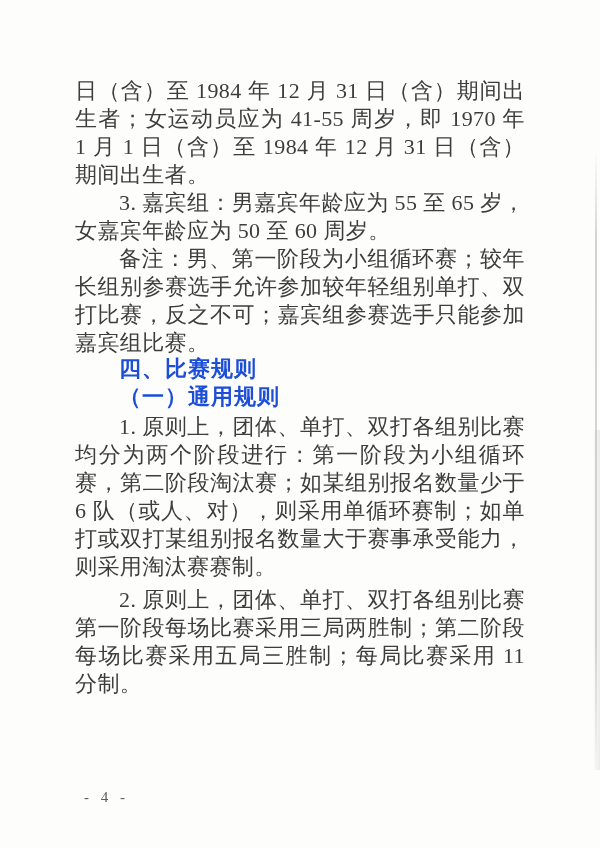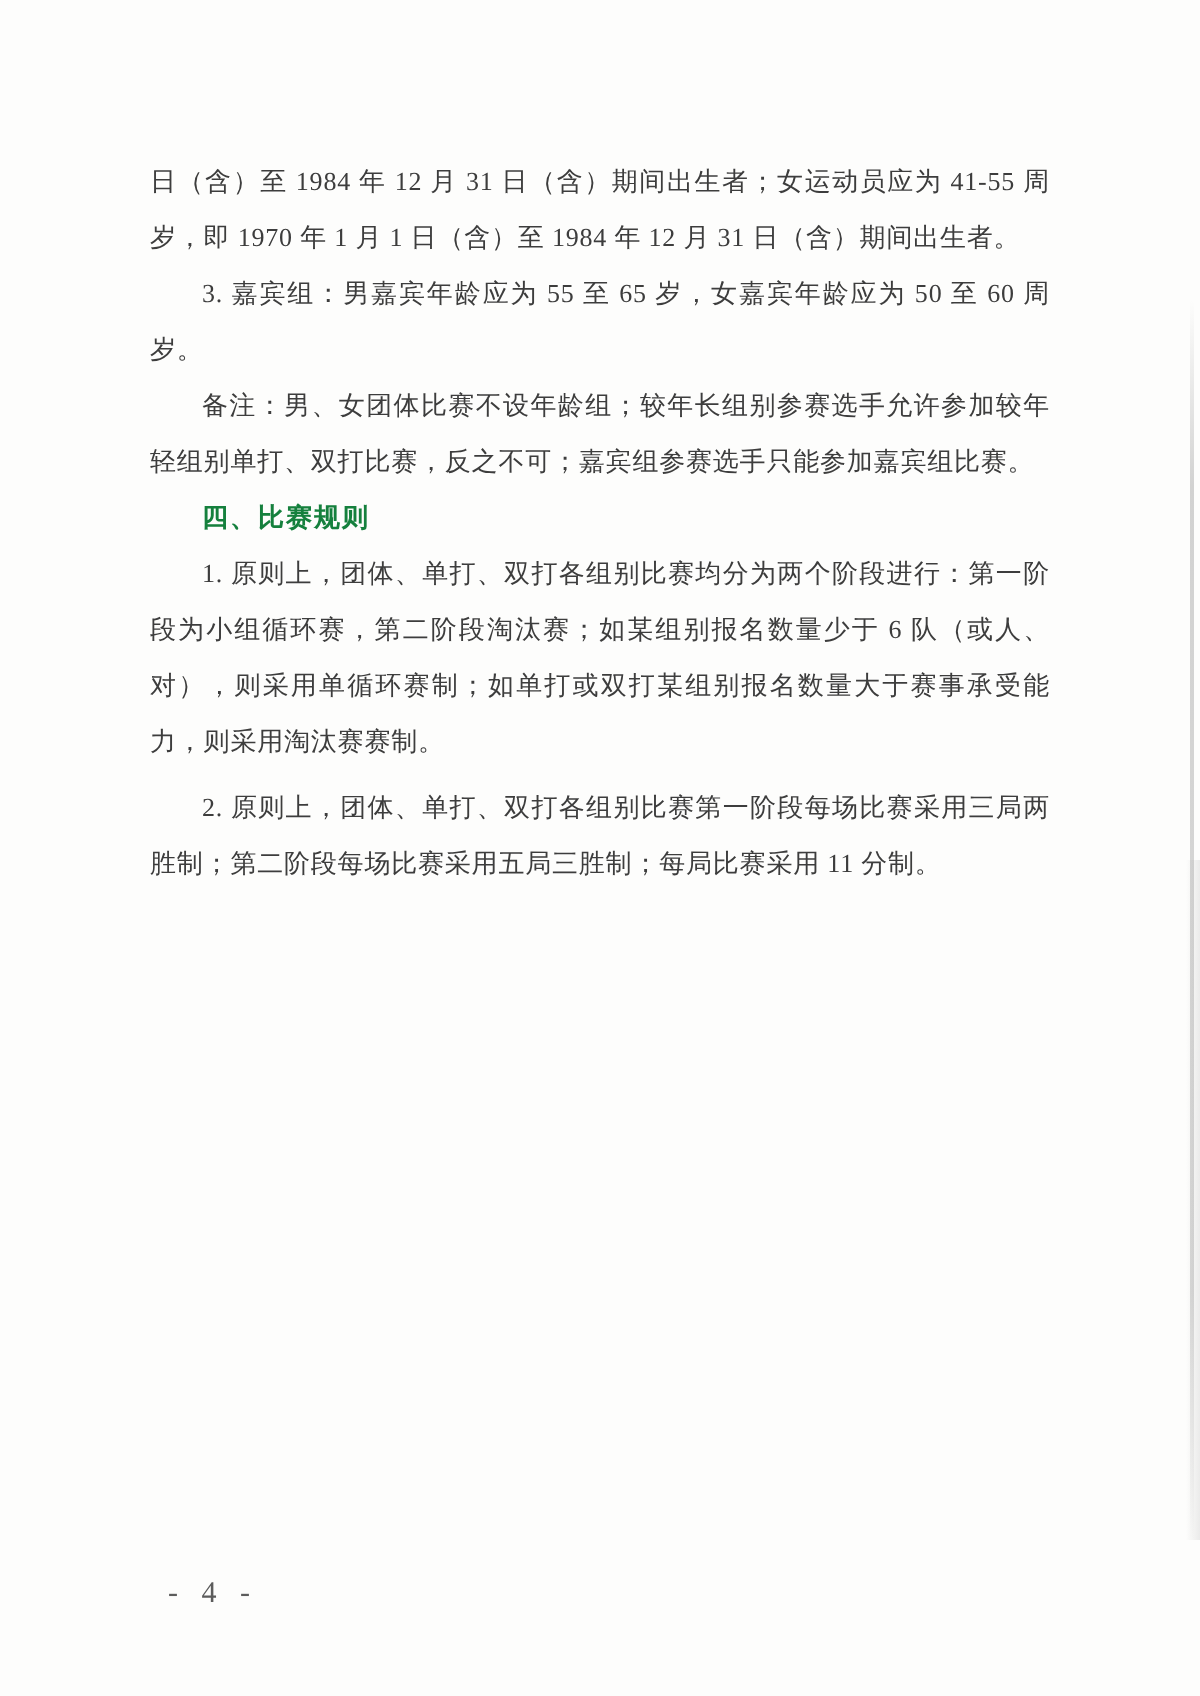--- a/index.html
+++ b/index.html
@@ -17,40 +17,40 @@
   .page {
     position: absolute;
     inset: 0;
     background: #fdfdfc;
   }
   .content {
     position: absolute;
     left: 75px;
     top: 77px;
     width: 450px;
-    font-size: 13px;
+    font-size: 22px;
     line-height: 28px;
     color: #3d3d3d;
     text-align: justify;
     letter-spacing: 0.4px;
   }
   .content p {
     margin: 0;
     text-indent: 2em;
   }
   .content p.continuation {
     text-indent: 0;
   }
   .content p.space-before {
     margin-top: 5px;
   }
   .heading {
-    font-family: Liberation Serif, serif;
+    font-family: Liberation Mono, monospace;
     font-weight: bold;
-    color: #15803d;
+    color: #1d4ed8;
     letter-spacing: 1px;
   }
   .page-number {
     position: absolute;
     left: 84px;
     top: 789px;
     font-size: 15px;
     color: #5c5c5c;
     letter-spacing: 4px;
     font-family: "Liberation Serif", "DejaVu Serif", serif;
@@ -77,22 +77,23 @@
   }
 </style>
 </head>
 <body>
 
 <div class="page">
 
   <div class="content">
     <p class="continuation">日（含）至 1984 年 12 月 31 日（含）期间出生者；女运动员应为 41-55 周岁，即 1970 年 1 月 1 日（含）至 1984 年 12 月 31 日（含）期间出生者。</p>
     <p>3. 嘉宾组：男嘉宾年龄应为 55 至 65 岁，女嘉宾年龄应为 50 至 60 周岁。</p>
-    <p>备注：男、女团体比赛不设年龄组；较年长组别参赛选手允许参加较年轻组别单打、双打比赛，反之不可；嘉宾组参赛选手只能参加嘉宾组比赛。</p>
+    <p>备注：男、第一阶段为小组循环赛；较年长组别参赛选手允许参加较年轻组别单打、双打比赛，反之不可；嘉宾组参赛选手只能参加嘉宾组比赛。</p>
     <p class="heading">四、比赛规则</p>
+    <p class="heading">（一）通用规则</p>
     <p>1. 原则上，团体、单打、双打各组别比赛均分为两个阶段进行：第一阶段为小组循环赛，第二阶段淘汰赛；如某组别报名数量少于 6 队（或人、对），则采用单循环赛制；如单打或双打某组别报名数量大于赛事承受能力，则采用淘汰赛赛制。</p>
     <p class="space-before">2. 原则上，团体、单打、双打各组别比赛第一阶段每场比赛采用三局两胜制；第二阶段每场比赛采用五局三胜制；每局比赛采用 11 分制。</p>
   </div>
 
   <div class="page-number">- 4 -</div>
 
   <div class="scan-edge-line"></div>
   <div class="scan-edge-shade"></div>
 
 </div>

